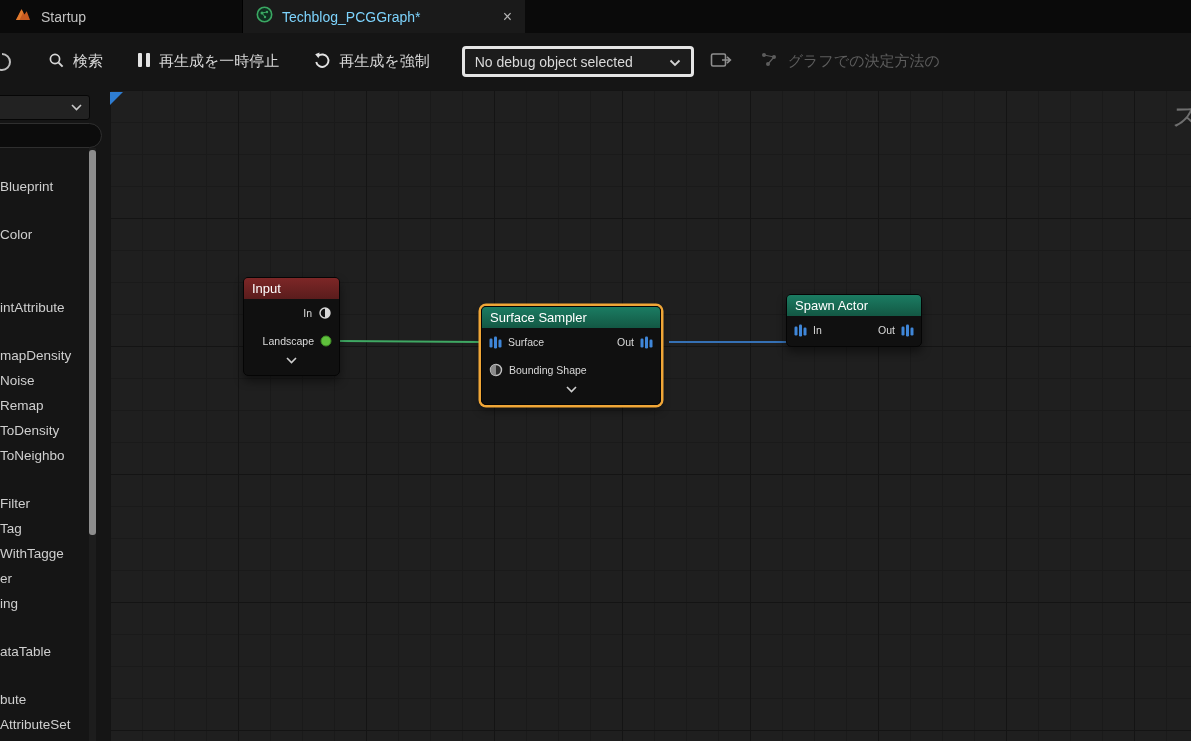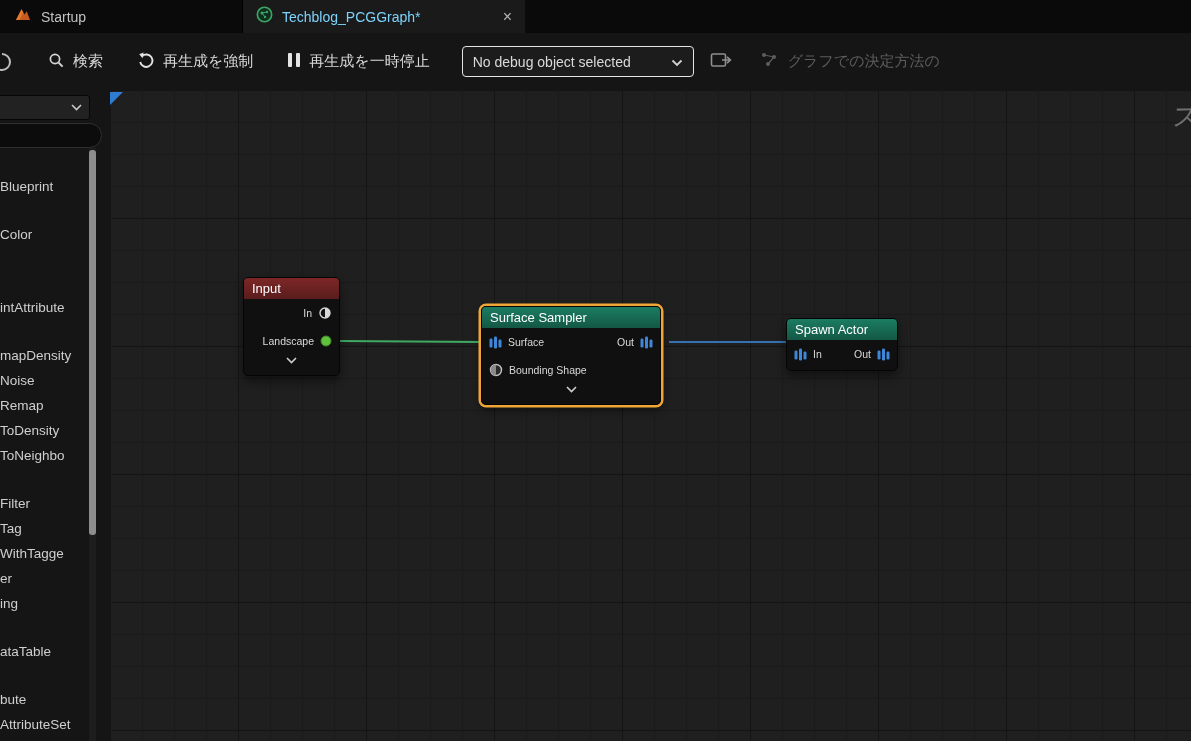--- a/index.html
+++ b/index.html
@@ -17,21 +17,21 @@
   .tab-active .lbl{color:#7dd3fc;font-size:14px;}
   .tab-close{margin-left:auto;color:#b5b5b5;font-size:16px;line-height:16px;cursor:pointer;}
   
   .toolbar{position:absolute;top:33px;left:0;right:0;height:57px;background:#151515;display:flex;align-items:center;}
   .tbtn{display:flex;align-items:center;gap:8px;background:transparent;border:none;color:#d9d9d9;
     font-size:15px;font-family:inherit;padding:8px 6px;white-space:nowrap;}
   .tbtn.disabled{color:#6b6b6b;}
   .clip-icon{width:14px;height:26px;overflow:hidden;position:relative;margin-right:28px;}
   .clip-icon svg{position:absolute;left:-10px;top:2px;}
   .debug-dd{display:flex;align-items:center;justify-content:space-between;width:232px;height:31px;
-    margin-left:26px;padding:0 10px;box-sizing:border-box;background:#1c1c1c;border:1px solid #e5e5e5;
+    margin-left:26px;padding:0 10px;box-sizing:border-box;background:#1c1c1c;border:3px solid #e5e5e5;
     border-radius:4px;color:#dadada;font-size:14px;}
   .browse-btn{margin-left:12px;background:none;border:none;padding:4px;}
   .determine{display:flex;align-items:center;gap:8px;margin-left:24px;color:#5d5d5d;font-size:15px;white-space:nowrap;}
   
   .sidebar{position:absolute;top:90px;left:0;width:110px;bottom:0;background:#151515;overflow:hidden;}
   .sb-dropdown{position:absolute;top:5px;left:-14px;width:102px;height:23px;background:#222;
     border:1px solid #060606;border-radius:3px;}
   .sb-dropdown svg{position:absolute;right:7px;top:8px;}
   .sb-search{position:absolute;top:33px;left:-14px;width:114px;height:23px;background:#0c0c0c;
     border:1px solid #2f2f2f;border-radius:13px;}
@@ -103,36 +103,36 @@
       <svg width="17" height="17" viewBox="0 0 17 17">
         <circle cx="7" cy="7" r="4.6" fill="none" stroke="#d6d6d6" stroke-width="1.7"></circle>
         <line x1="10.6" y1="10.6" x2="14.6" y2="14.6" stroke="#d6d6d6" stroke-width="2"></line>
       </svg>
     </span>
     <span>検索</span>
   </button>
 
   <button class="tbtn" style="margin-left:22px;">
     <span>
+      <svg width="14" height="16" viewBox="0 0 14 16">
+        <rect x="1" y="1" width="4" height="14" rx="1" fill="#e3e3e3"></rect>
+        <rect x="9" y="1" width="4" height="14" rx="1" fill="#e3e3e3"></rect>
+      </svg>
+    </span>
+    <span>再生成を一時停止</span>
+  </button>
+
+  <button class="tbtn" style="margin-left:22px;">
+    <span>
       <svg width="18" height="17" viewBox="0 0 18 17">
         <path d="M5 4.2 A6.2 6.2 0 1 1 3.2 10" fill="none" stroke="#e3e3e3" stroke-width="1.9"></path>
         <path d="M6.6 0.6 L2.2 2.2 L5.6 6.2 Z" fill="#e3e3e3"></path>
       </svg>
     </span>
     <span>再生成を強制</span>
-  </button>
-
-  <button class="tbtn" style="margin-left:22px;">
-    <span>
-      <svg width="14" height="16" viewBox="0 0 14 16">
-        <rect x="1" y="1" width="4" height="14" rx="1" fill="#e3e3e3"></rect>
-        <rect x="9" y="1" width="4" height="14" rx="1" fill="#e3e3e3"></rect>
-      </svg>
-    </span>
-    <span>再生成を一時停止</span>
   </button>
 
 
   <div class="debug-dd">
     <span>No debug object selected</span>
     <span>
       <svg width="12" height="8" viewBox="0 0 12 8">
         <path d="M1.5 1.5 L6 6 L10.5 1.5" fill="none" stroke="#d3d3d3" stroke-width="1.8"></path>
       </svg>
     </span>
@@ -254,21 +254,21 @@
       </span>
       <span>Bounding Shape</span>
     </div>
     <div class="node-chevron">
       <svg width="11" height="7" viewBox="0 0 11 7">
           <path d="M1 1 L5.5 5.5 L10 1" fill="none" stroke="#cfcfcf" stroke-width="1.6"></path>
         </svg>
     </div>
   </div>
 
-  <div class="node" style="left:676px;top:228px;width:112px;height:53px;">
+  <div class="node" style="left:676px;top:204px;width:136px;height:53px;">
     <div class="node-header header-teal">Spawn Actor</div>
     <div class="node-row">
       <span class="pin">
         <svg width="13" height="13" viewBox="0 0 13 13">
           <rect x="0.5" y="2.5" width="3" height="9" rx="1.2" fill="#3F86D8"></rect>
           <rect x="5" y="0.5" width="3" height="12" rx="1.2" fill="#3F86D8"></rect>
           <rect x="9.5" y="3.5" width="3" height="8" rx="1.2" fill="#3F86D8"></rect>
         </svg>
       </span>
       <span>In</span>

